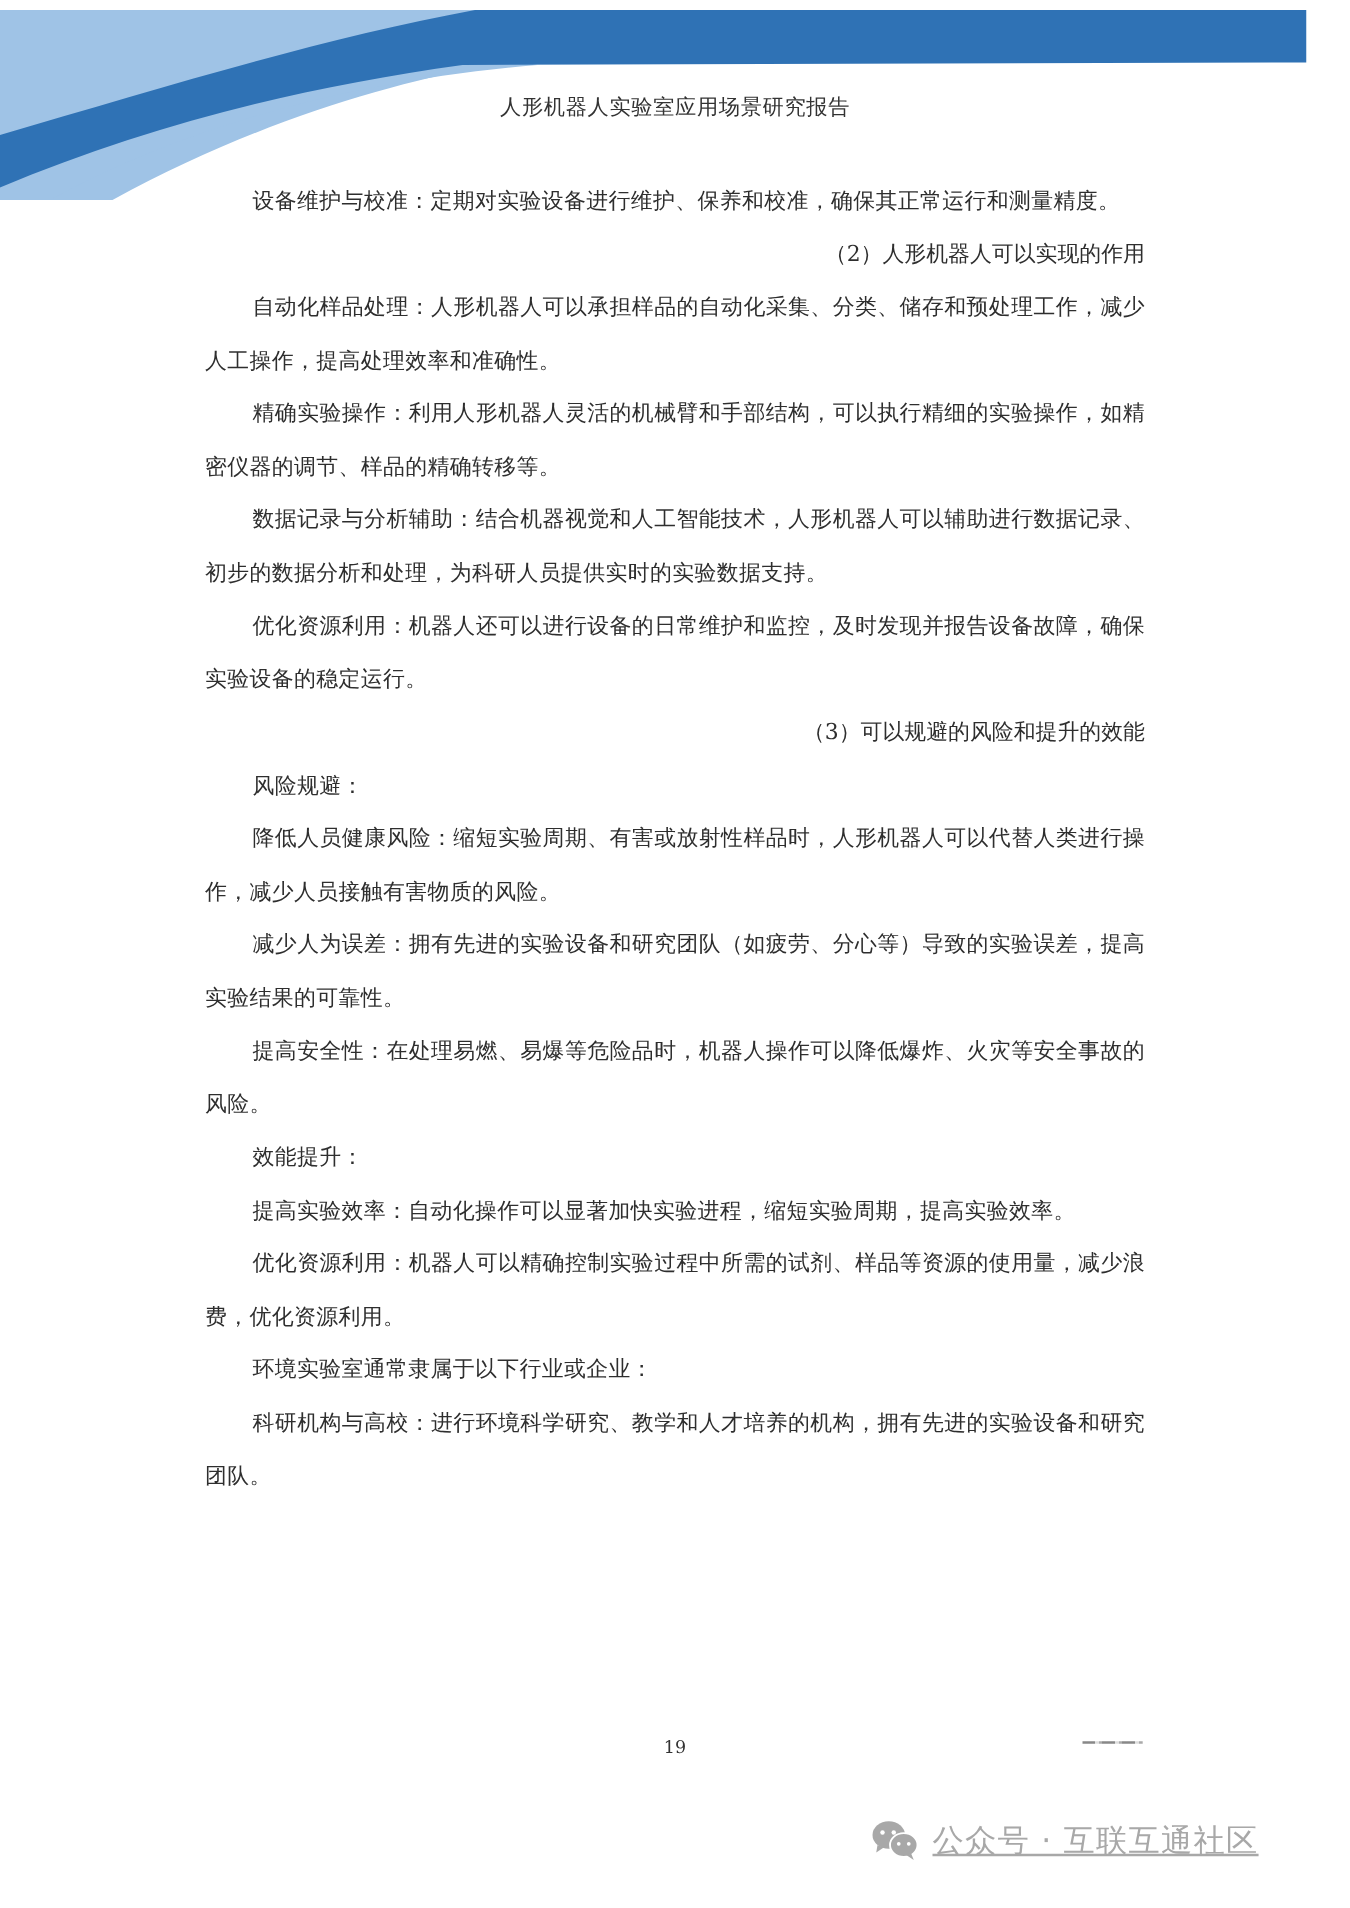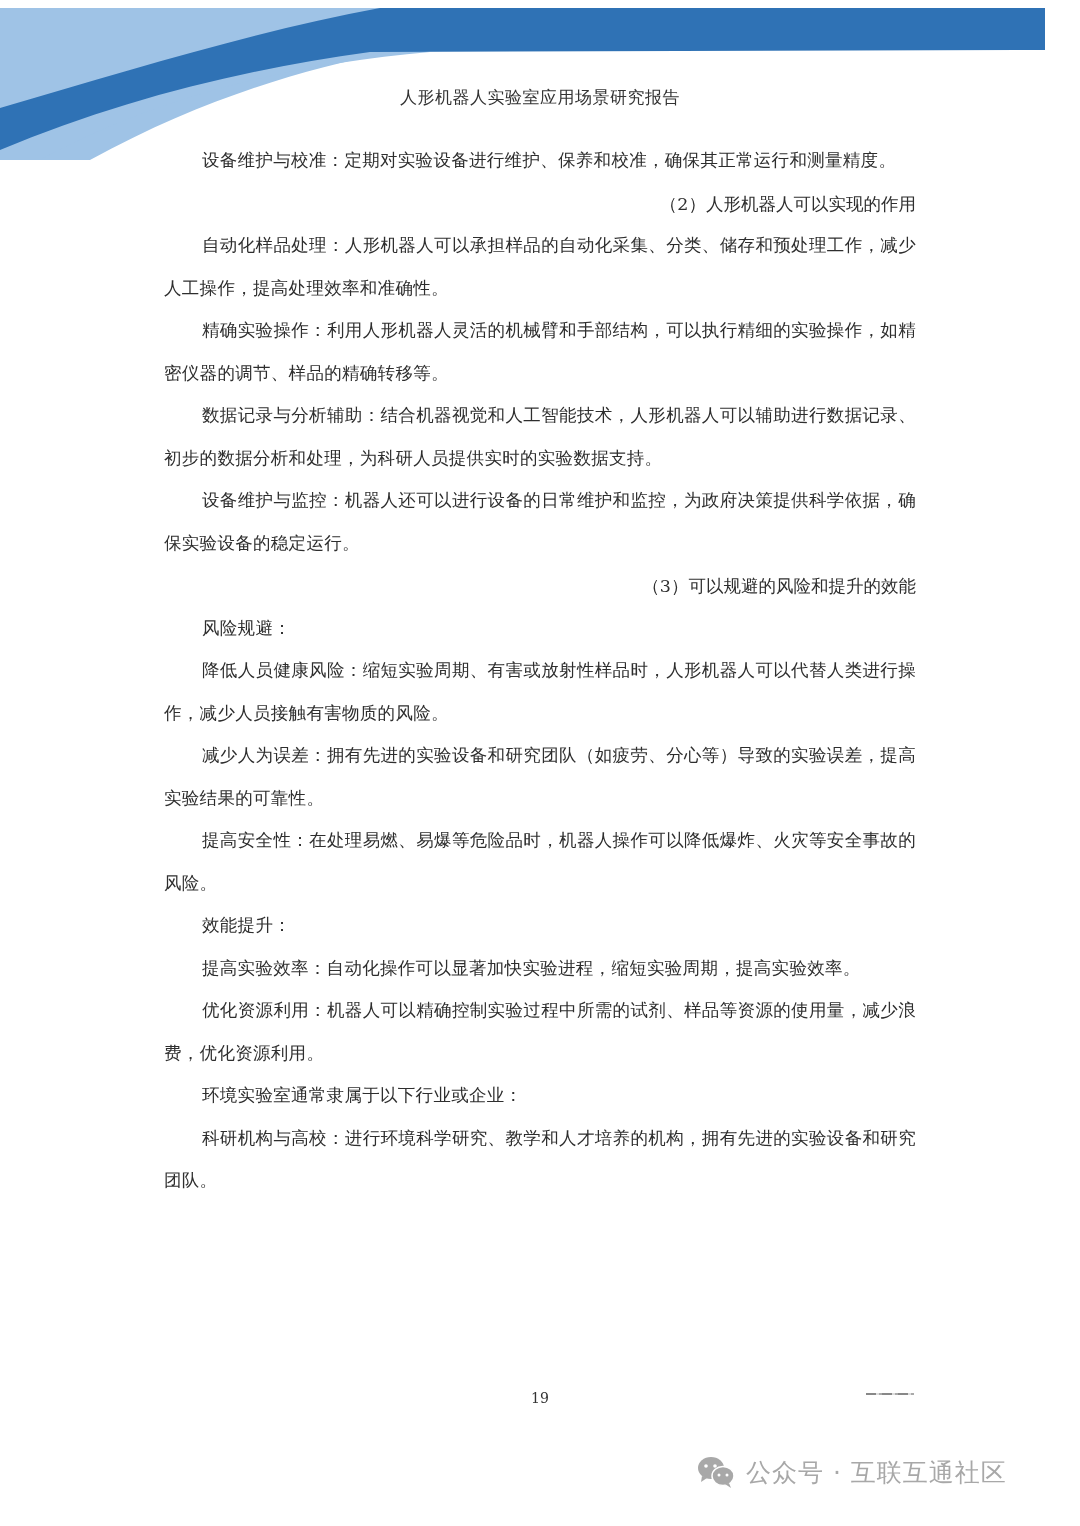--- a/index.html
+++ b/index.html
@@ -4,40 +4,40 @@
 <style>
   html, body { margin: 0; padding: 0; }
   body {
     width: 1080px; height: 1526px; position: relative; overflow: hidden;
     background: #ffffff;
     font-family: "DejaVu Serif", "Liberation Serif", serif;
     color: #2b2b2b;
   }
   .header-art { position: absolute; left: 0; top: 0; width: 1080px; height: 160px; }
   .running-title {
-    position: absolute; top: 86px; left: 0; width: 1080px; text-align: center;
+    position: absolute; top: 74px; left: 0; width: 1080px; text-align: center;
     font-size: 17px; color: #333; letter-spacing: 0.5px;
   }
   .body-text { position: absolute; left: 164px; width: 752px; top: 140px; }
   .para {
     font-size: 17.5px; line-height: 42.5px; margin: 0;
-    text-align: justify; text-indent: 38px; color: #2e2e2e; letter-spacing: 0.3px; font-family: Liberation Mono, monospace;
+    text-align: justify; text-indent: 38px; color: #2e2e2e; letter-spacing: 0.3px;
   }
   .heading { text-indent: 38px; font-size: 17.5px; line-height: 42.5px; margin: 0; color: #2e2e2e; text-align: right; }
   .page-number {
     position: absolute; top: 1390px; left: 0; width: 1080px; text-align: center;
     font-size: 14px; color: #333;
   }
   .footer-mark {
     position: absolute; top: 1393px; left: 866px; width: 48px; height: 2px;
     background: repeating-linear-gradient(90deg, #888 0 10px, #ddd 10px 13px, #aaa 13px 16px);
   }
   .watermark {
     position: absolute; top: 1454px; left: 696px; display: flex; align-items: center; gap: 10px;
-    font-family: "DejaVu Sans", sans-serif; color: #a8a8a8; font-size: 25px; letter-spacing: 1px;
+    font-family: "DejaVu Sans", sans-serif; color: #a8a8a8; font-size: 25px; letter-spacing: 1px; text-decoration: underline;
   }
   .wechat-icon { width: 40px; height: 36px; }
 </style>
 </head>
 <body>
 
 <svg class="header-art" viewBox="0 0 1080 160" preserveAspectRatio="none">
   <path d="M0 8 L1080 8 L1080 160 L0 160 Z" fill="#ffffff"></path>
 
   <path d="M0 8 L390 8 L390 52 C 300 70, 200 100, 90 160 L0 160 Z" fill="#9fc3e6"></path>
@@ -47,21 +47,21 @@
 </svg>
 
 <div class="running-title">人形机器人实验室应用场景研究报告</div>
 
 <div class="body-text">
   <p class="para">设备维护与校准：定期对实验设备进行维护、保养和校准，确保其正常运行和测量精度。</p>
   <p class="heading">（2）人形机器人可以实现的作用</p>
   <p class="para">自动化样品处理：人形机器人可以承担样品的自动化采集、分类、储存和预处理工作，减少人工操作，提高处理效率和准确性。</p>
   <p class="para">精确实验操作：利用人形机器人灵活的机械臂和手部结构，可以执行精细的实验操作，如精密仪器的调节、样品的精确转移等。</p>
   <p class="para">数据记录与分析辅助：结合机器视觉和人工智能技术，人形机器人可以辅助进行数据记录、初步的数据分析和处理，为科研人员提供实时的实验数据支持。</p>
-  <p class="para">设备维护与监控：机器人还可以进行设备的日常维护和监控，为政府决策提供科学依据，确保实验设备的稳定运行。</p>
+  <p class="para">优化资源利用：机器人还可以进行设备的日常维护和监控，及时发现并报告设备故障，确保实验设备的稳定运行。</p>
   <p class="heading">（3）可以规避的风险和提升的效能</p>
   <p class="para">风险规避：</p>
   <p class="para">降低人员健康风险：缩短实验周期、有害或放射性样品时，人形机器人可以代替人类进行操作，减少人员接触有害物质的风险。</p>
   <p class="para">减少人为误差：拥有先进的实验设备和研究团队（如疲劳、分心等）导致的实验误差，提高实验结果的可靠性。</p>
   <p class="para">提高安全性：在处理易燃、易爆等危险品时，机器人操作可以降低爆炸、火灾等安全事故的风险。</p>
   <p class="para">效能提升：</p>
   <p class="para">提高实验效率：自动化操作可以显著加快实验进程，缩短实验周期，提高实验效率。</p>
   <p class="para">优化资源利用：机器人可以精确控制实验过程中所需的试剂、样品等资源的使用量，减少浪费，优化资源利用。</p>
   <p class="para">环境实验室通常隶属于以下行业或企业：</p>
   <p class="para">科研机构与高校：进行环境科学研究、教学和人才培养的机构，拥有先进的实验设备和研究团队。</p>

